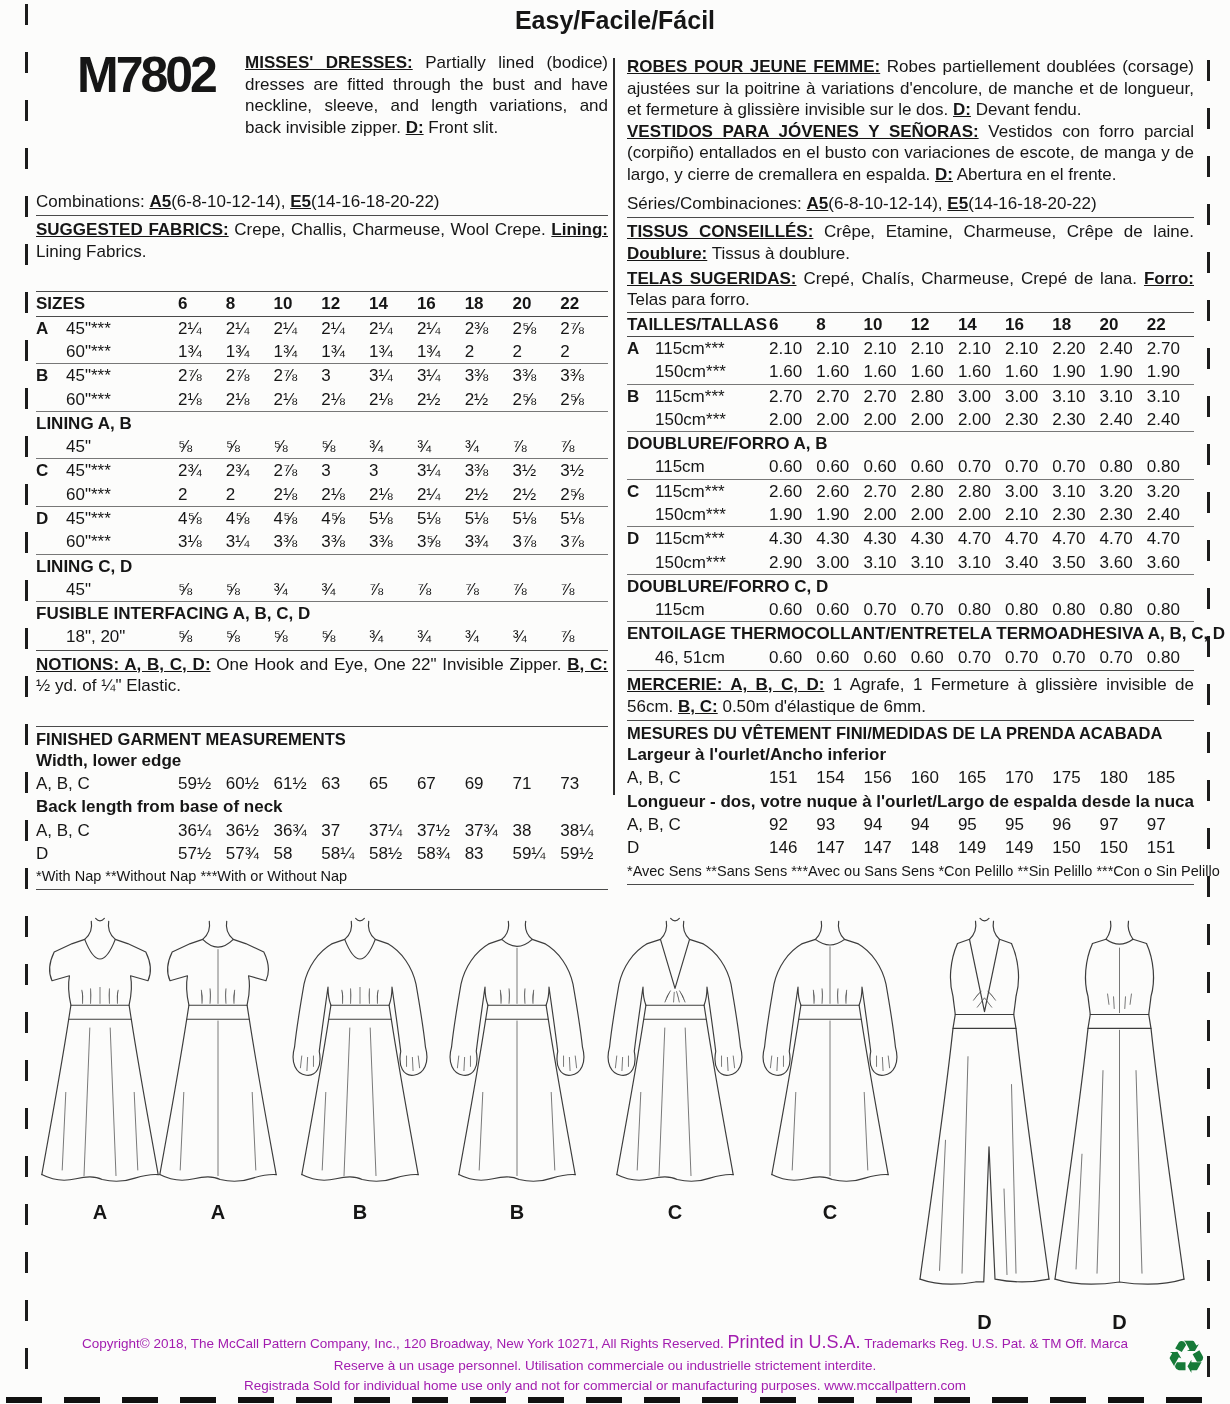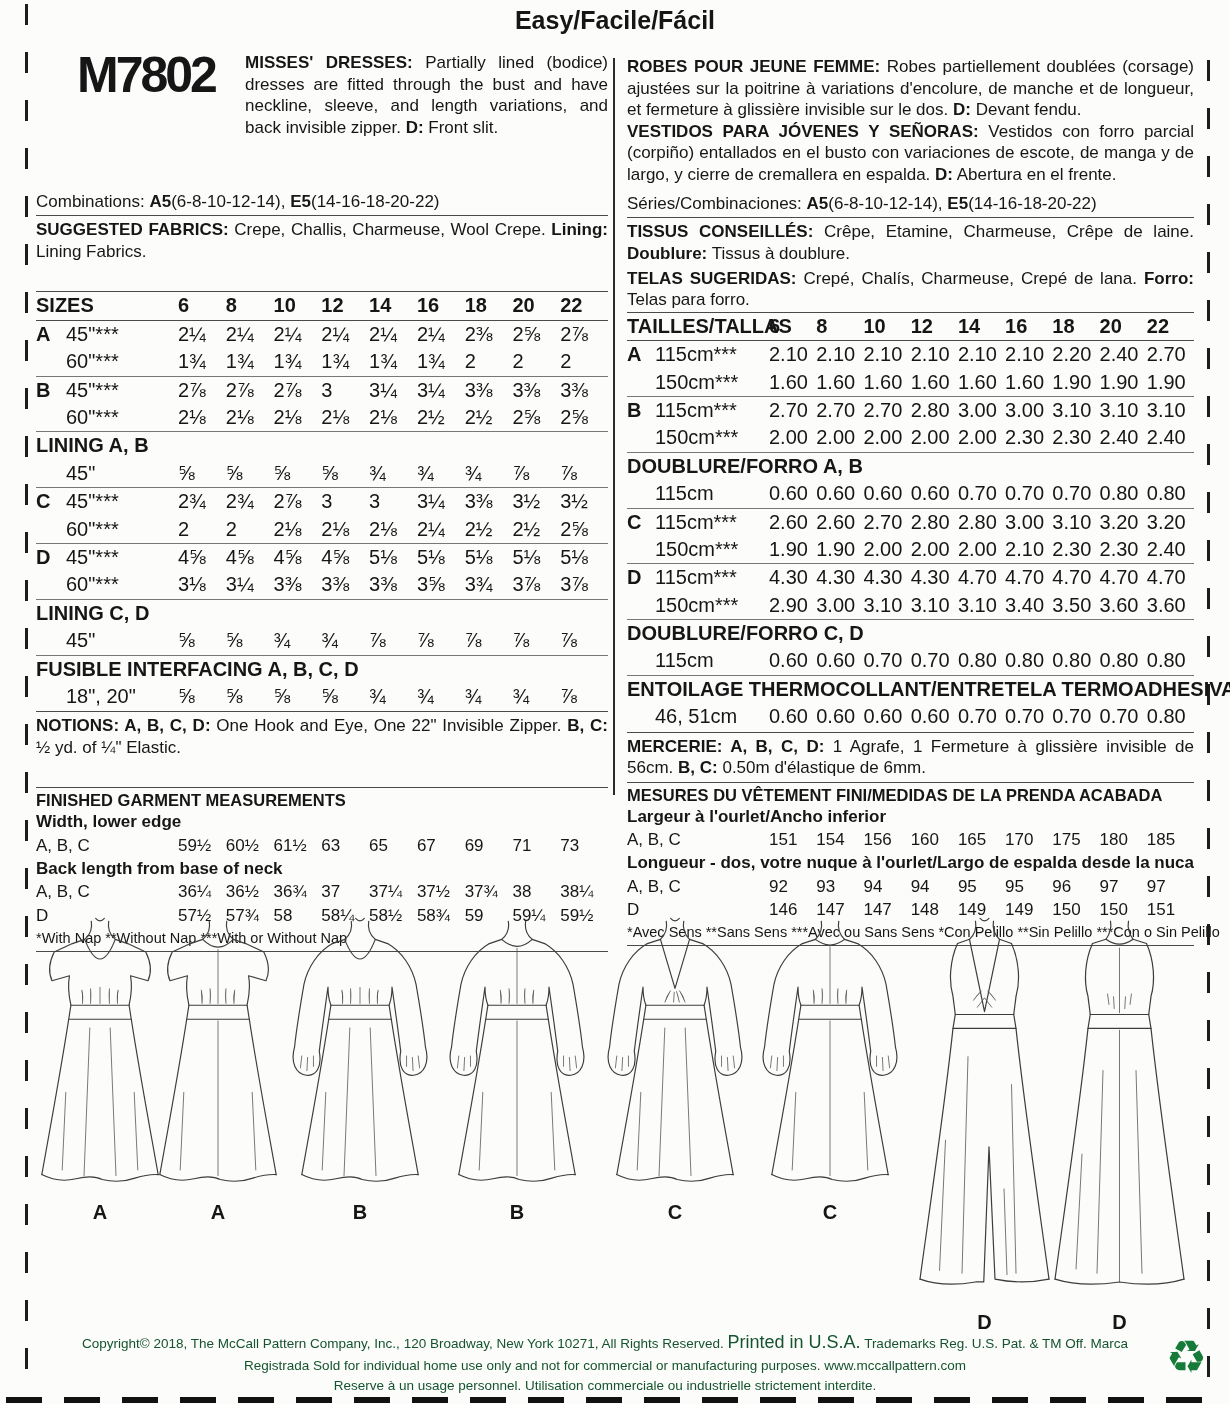--- a/index.html
+++ b/index.html
@@ -13,39 +13,39 @@
   .edge-v{position:absolute;top:4px;width:3px;height:1390px;
     background:repeating-linear-gradient(180deg,#1c1c1c 0 21px,transparent 21px 48px);}
   #edge-left{left:25px;}
   #edge-right{left:1207px;top:60px;height:1330px;}
   #edge-bottom{position:absolute;left:6px;bottom:1px;height:6px;width:1218px;
     background:repeating-linear-gradient(90deg,#111 0 36px,transparent 36px 58px);}
   #banner{position:absolute;top:6px;left:0;width:1230px;text-align:center;
     font-size:25px;font-weight:bold;}
   #divider{position:absolute;left:613px;top:58px;height:737px;width:2px;background:#2c2c2c;}
 
-  .b{font-weight:bold;}
+  .b{font-weight:bold;text-decoration:underline;}
   p{margin:0;}
 
   
   #left-col{position:absolute;left:36px;top:52px;width:572px;}
   #right-col{position:absolute;left:627px;top:56px;width:567px;}
 
   .logo-row{display:flex;align-items:flex-start;}
   #pattern-number{font-size:50px;font-weight:bold;letter-spacing:-3px;line-height:.94;
     width:168px;flex:none;margin-left:41px;}
   .desc{font-size:17px;line-height:1.27;text-align:justify;}
   .logo-row .desc{flex:1;}
 
   .combos{margin-top:54px;font-size:17px;border-bottom:1.6px solid #4a4a4a;padding-bottom:3px;}
   #right-col .combos{margin-top:9px;}
   .fabrics{font-size:17px;line-height:1.27;text-align:justify;margin-top:3px;}
 
   
-  .stable{margin-top:29px;font-size:20px;}
+  .stable{margin-top:29px;font-size:17px;}
   #right-col .stable{margin-top:1px;}
   .trow{display:grid;grid-template-columns:30px 112px repeat(9,1fr);line-height:1.37;}
   #right-col .trow{grid-template-columns:28px 114px repeat(9,1fr);}
   .thead{border-top:1.6px solid #4a4a4a;border-bottom:1.6px solid #4a4a4a;font-weight:bold;}
   .rule-top{border-top:1.4px solid #777;}
   .c-letter{font-weight:bold;white-space:nowrap;}
   .section .c-letter{font-weight:bold;}
   .span2{grid-column:1/3;white-space:nowrap;}
 
   .notions{margin-top:1px;border-top:1.6px solid #4a4a4a;padding-top:3px;
@@ -60,21 +60,21 @@
   
   #illustrations{position:absolute;left:0;top:903px;width:1230px;height:432px;}
   .fig{position:absolute;text-align:center;}
   .fig svg{display:block;}
   .view-label{font-size:20px;font-weight:bold;margin-top:4px;}
   .sk{stroke:#3d3d3d;stroke-width:1.6;fill:none;stroke-linecap:round;stroke-linejoin:round;}
   .thin{stroke:#555;stroke-width:1.1;}
 
   
   #footer{position:absolute;left:45px;top:1329px;width:1120px;text-align:center;
-    font-size:13.5px;line-height:1.5;color:#14532d;}
+    font-size:13.5px;line-height:1.5;color:#a21caf;}
   .printed-usa{font-size:18px;}
   #recycle-icon{position:absolute;left:1166px;top:1334px;font-size:46px;line-height:1;
     color:#167a38;}
 </style>
 </head>
 <body>
 
 <div class="edge-v" id="edge-left"></div>
 <div class="edge-v" id="edge-right"></div>
 <div id="edge-bottom"></div>
@@ -369,21 +369,21 @@
 
         <div class="trow">
           <span class="c-letter" style="font-weight: normal;">D</span>
           <span class="c-width"></span>
           <span>57½</span>
           <span>57¾</span>
           <span>58</span>
           <span>58¼</span>
           <span>58½</span>
           <span>58¾</span>
-          <span>59</span>
+          <span>83</span>
           <span>59¼</span>
           <span>59½</span>
         </div>
       </div>
     <div class="footnote">*With Nap **Without Nap ***With or Without Nap</div>
   </div>
 </div>
 
 <div id="right-col">
   <p class="desc"><span class="b">ROBES POUR JEUNE FEMME:</span><span> Robes partiellement doublées (corsage) ajustées sur la poitrine à variations d'encolure, de manche et de longueur, et fermeture à glissière invisible sur le dos. </span><span class="b">D:</span><span> Devant fendu.</span></p>
@@ -815,16 +815,16 @@
       <path class="sk" d="M68,160 C56,280 34,440 24,520 M152,160 C164,280 186,440 196,520"></path>
       <path class="sk" d="M24,520 Q60,532 110,524 Q160,532 196,520"></path>
       <path class="thin" d="M88,220 L80,512 M132,220 L140,512 M60,340 L52,506"></path>
     </svg>
     <figcaption class="view-label">D</figcaption>
   </figure>
 </div>
 
 <div id="footer">
   <div><span>Copyright© 2018, The McCall Pattern Company, Inc., 120 Broadway, New York 10271, All Rights Reserved. </span><span class="printed-usa">Printed in U.S.A.</span><span> Trademarks Reg. U.S. Pat. &amp; TM Off. Marca</span></div>
+  <div>Reserve à un usage personnel. Utilisation commerciale ou industrielle strictement interdite.</div>
   <div>Registrada  Sold for individual home use only and not for commercial or manufacturing purposes. www.mccallpattern.com</div>
-  <div>Reserve à un usage personnel. Utilisation commerciale ou industrielle strictement interdite.</div>
 </div>
 <div id="recycle-icon">♻</div>
 
 </body></html>

